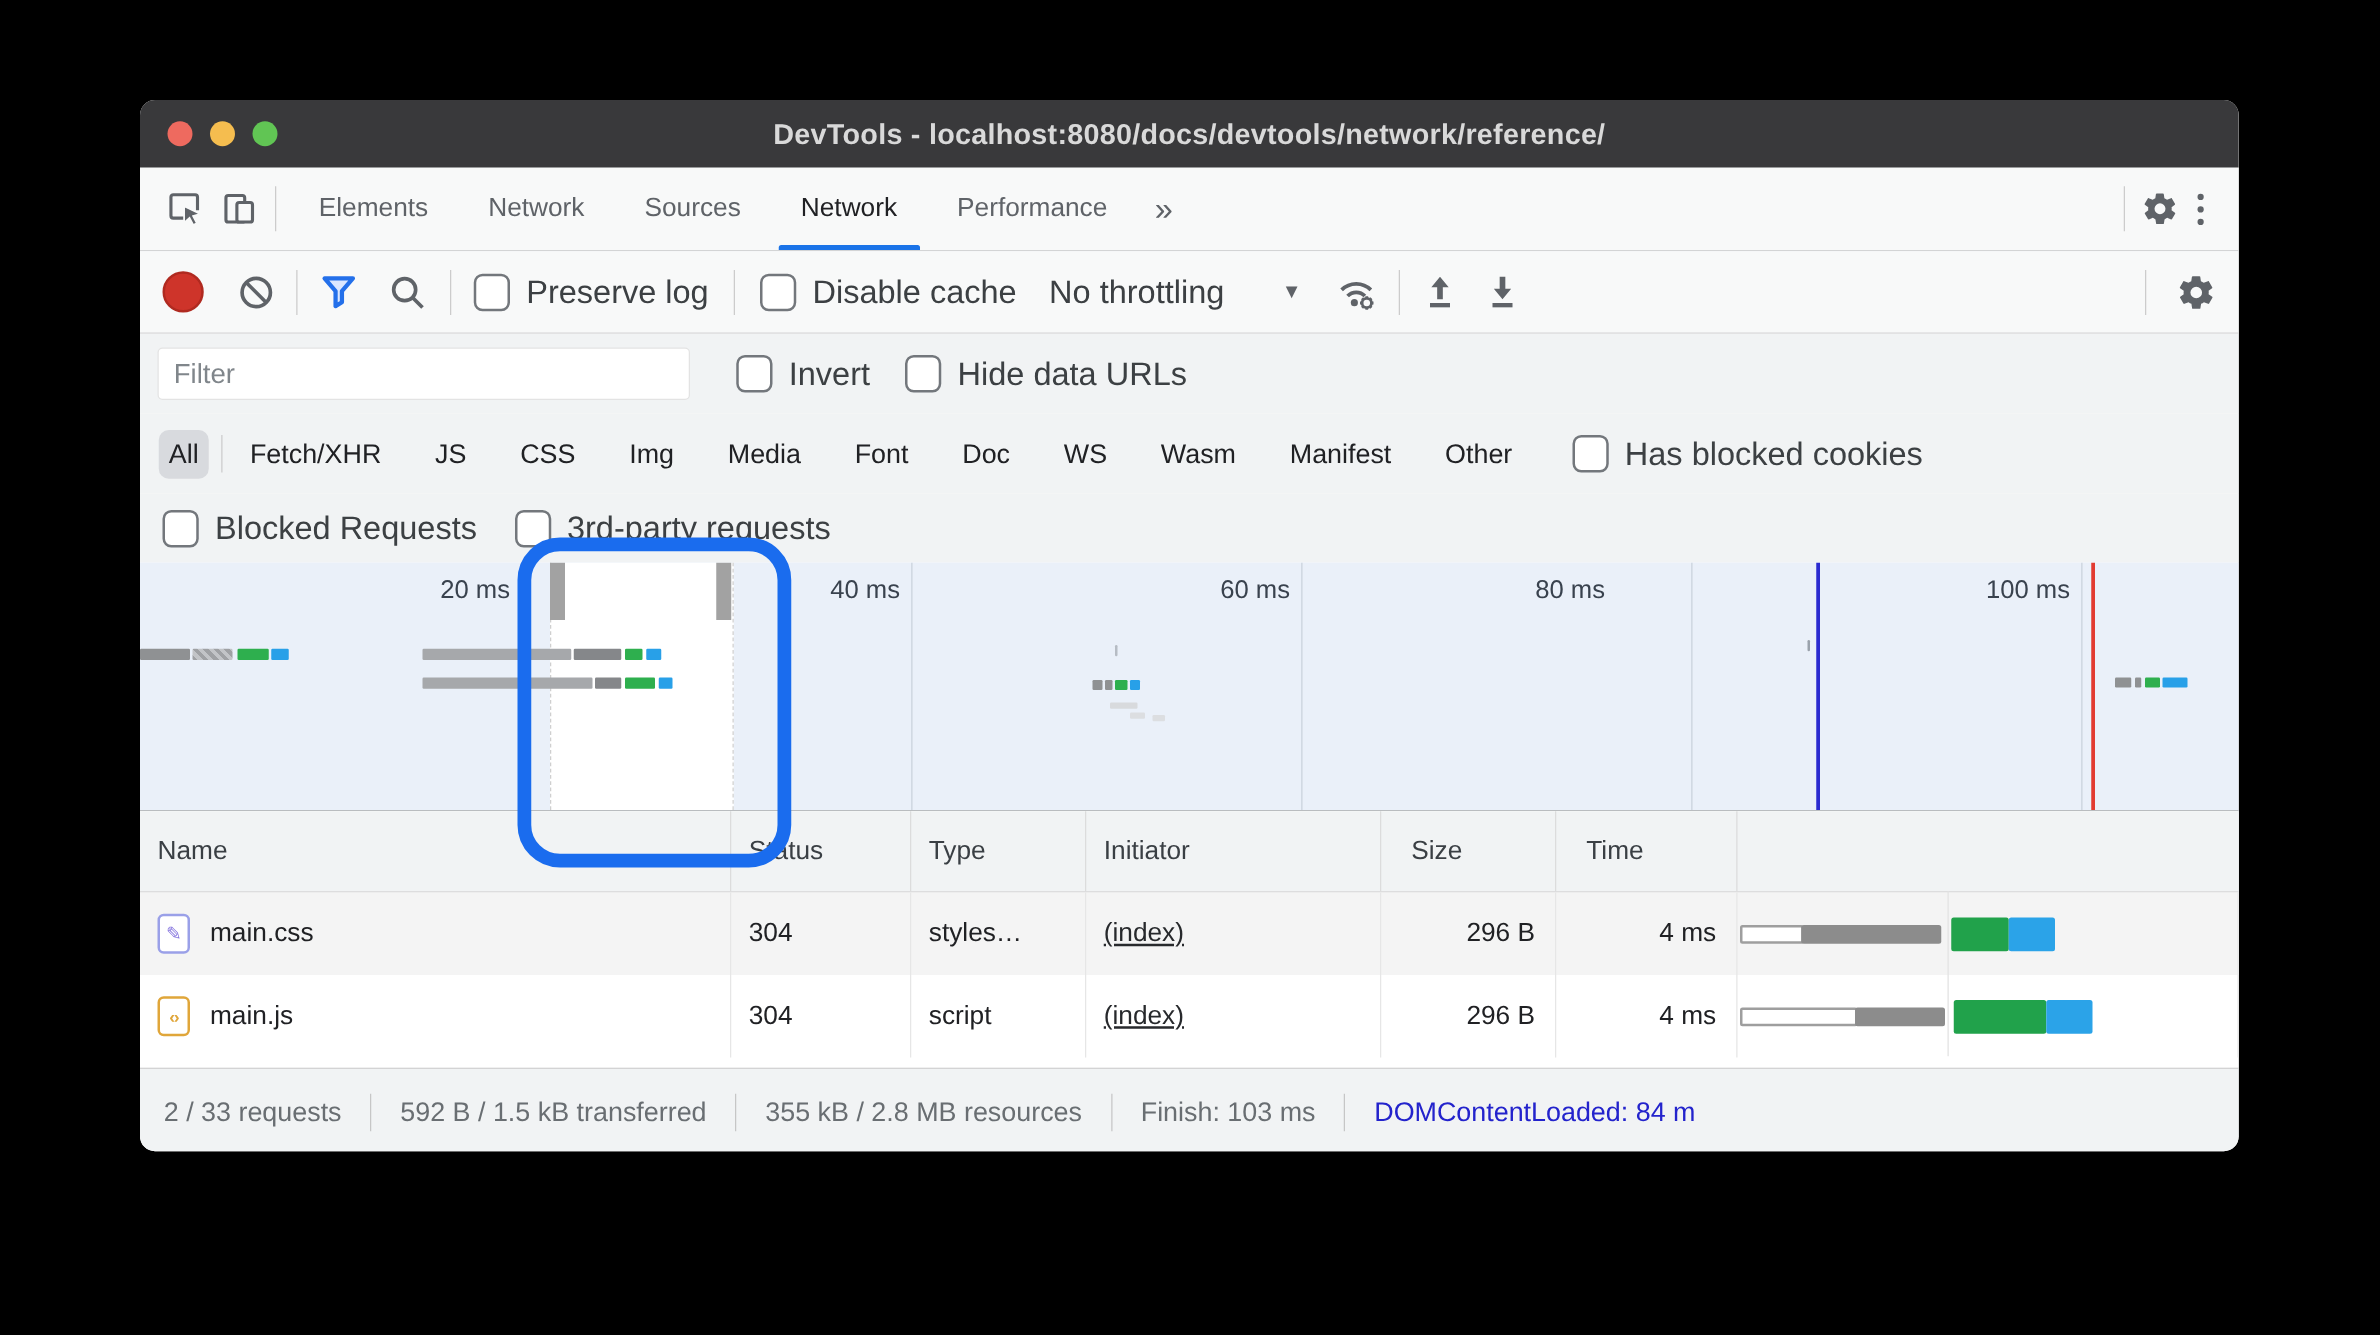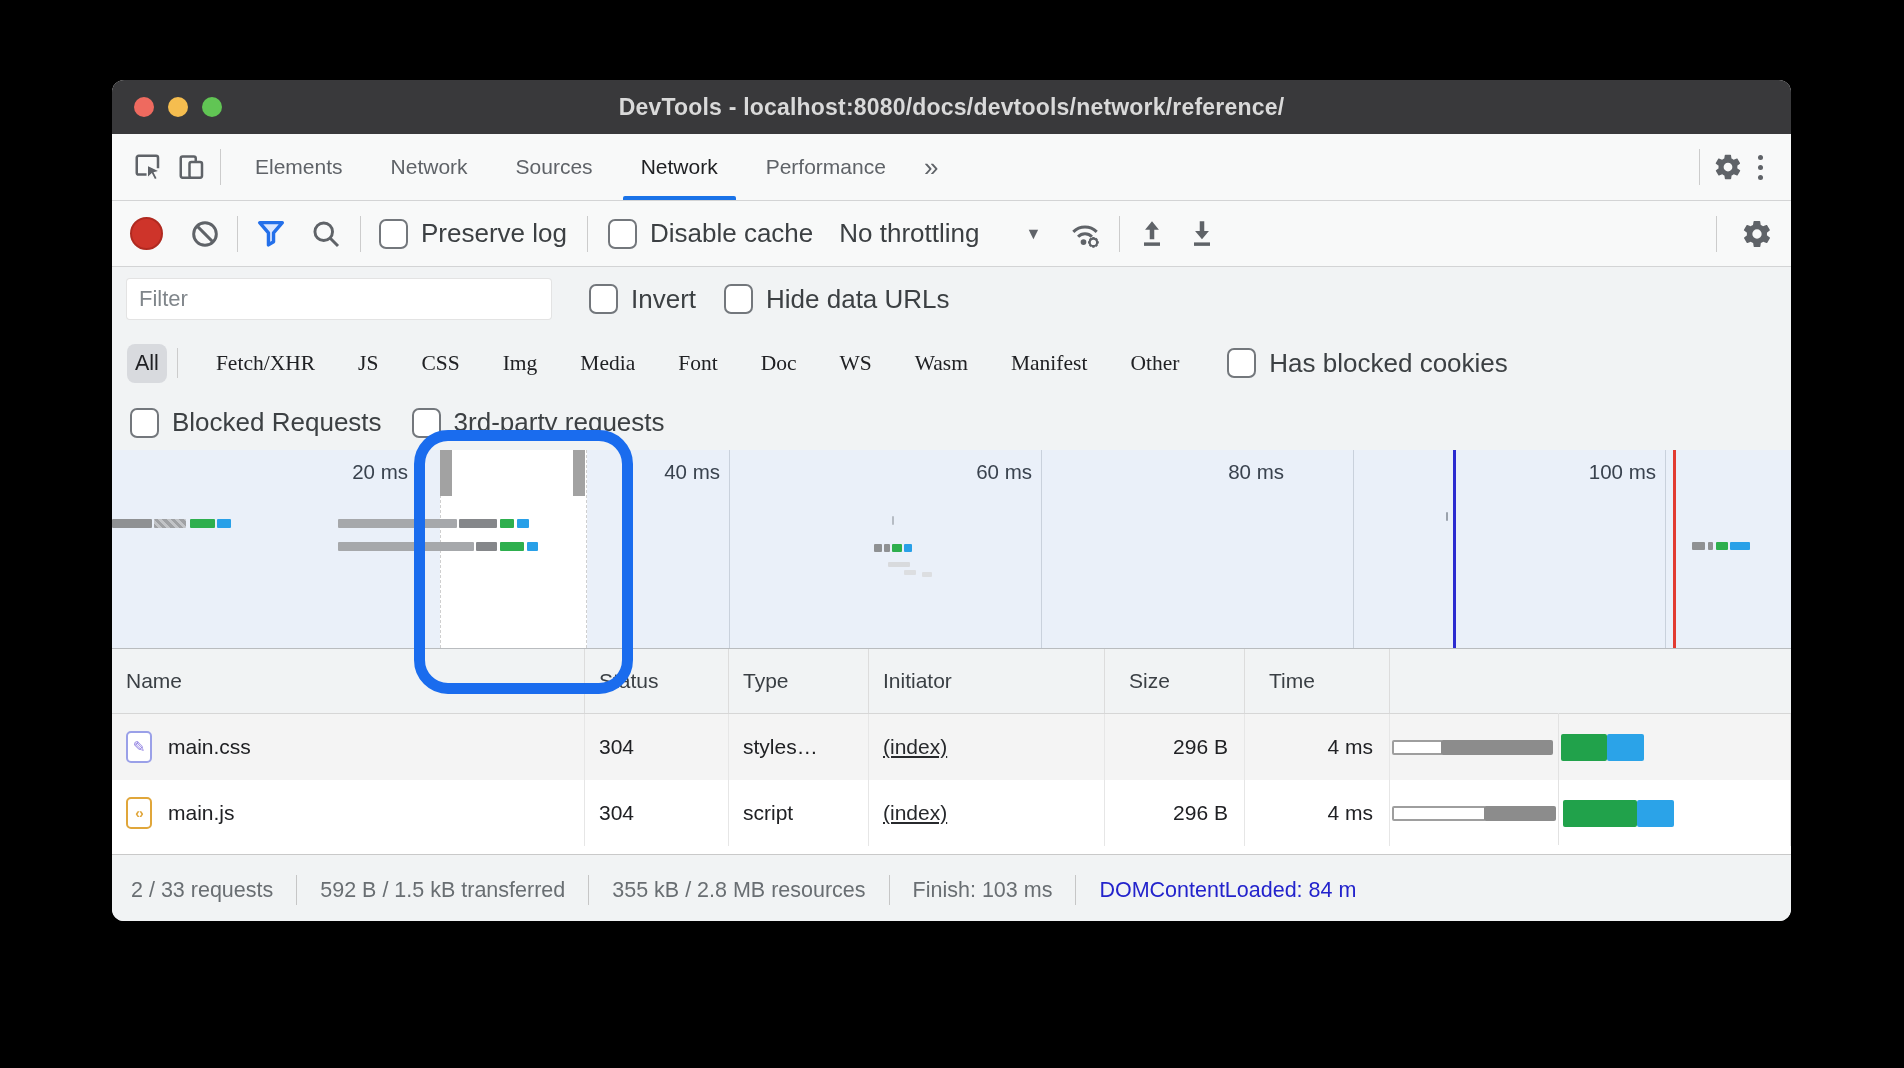--- a/index.html
+++ b/index.html
@@ -32,21 +32,21 @@
   .cbgrp{display:flex;align-items:center;gap:13px;}
   .caret{font-size:16px;color:#5f6368;}
   
   .filterrow{height:64px;background:#f1f3f4;display:flex;align-items:center;padding:0 15px;}
   .filter-input{width:400px;height:40px;border:none;border-radius:3px;background:#fff;font-size:22px;
                 font-family:inherit;padding:0 12px;color:#202124;outline:none;box-shadow:0 0 0 1px #e3e3e3;}
   .filter-input::placeholder{color:#80868b;}
   .chiprow{height:64px;background:#f1f3f4;display:flex;align-items:center;padding:0 15px;}
   .chip{font-size:21.5px;color:#202124;padding:7px 8px;border-radius:8px;}
   .chip.active{background:#d8dade;}
-  .chips{display:flex;align-items:center;gap:27px;margin-left:28px;font-family:Liberation Serif, serif;}
+  .chips{display:flex;align-items:center;gap:27px;margin-left:12px;}
   .blockedrow{height:55px;background:#f1f3f4;display:flex;align-items:center;padding:0 18px;}
   
   .overview{position:relative;height:198px;background:#eaf0f9;border-bottom:1px solid #b9bcbf;overflow:hidden;}
   .gridline{position:absolute;top:0;bottom:0;width:1px;background:#c9d1dc;}
   .ticklabel{position:absolute;top:10px;transform:translateX(-100%);font-size:20.5px;color:#39424e;white-space:nowrap;}
   .obar{position:absolute;height:9px;border-radius:1px;z-index:2;}
   .sel{position:absolute;top:0;bottom:0;left:328px;width:145px;background:#fff;z-index:1;
        border-left:1px dashed #cfcfcf;border-right:1px dashed #cfcfcf;}
   .handle{position:absolute;top:0;width:12px;height:46px;background:#a2a2a2;z-index:3;}
   .evline{position:absolute;top:0;bottom:0;width:3px;z-index:2;}

